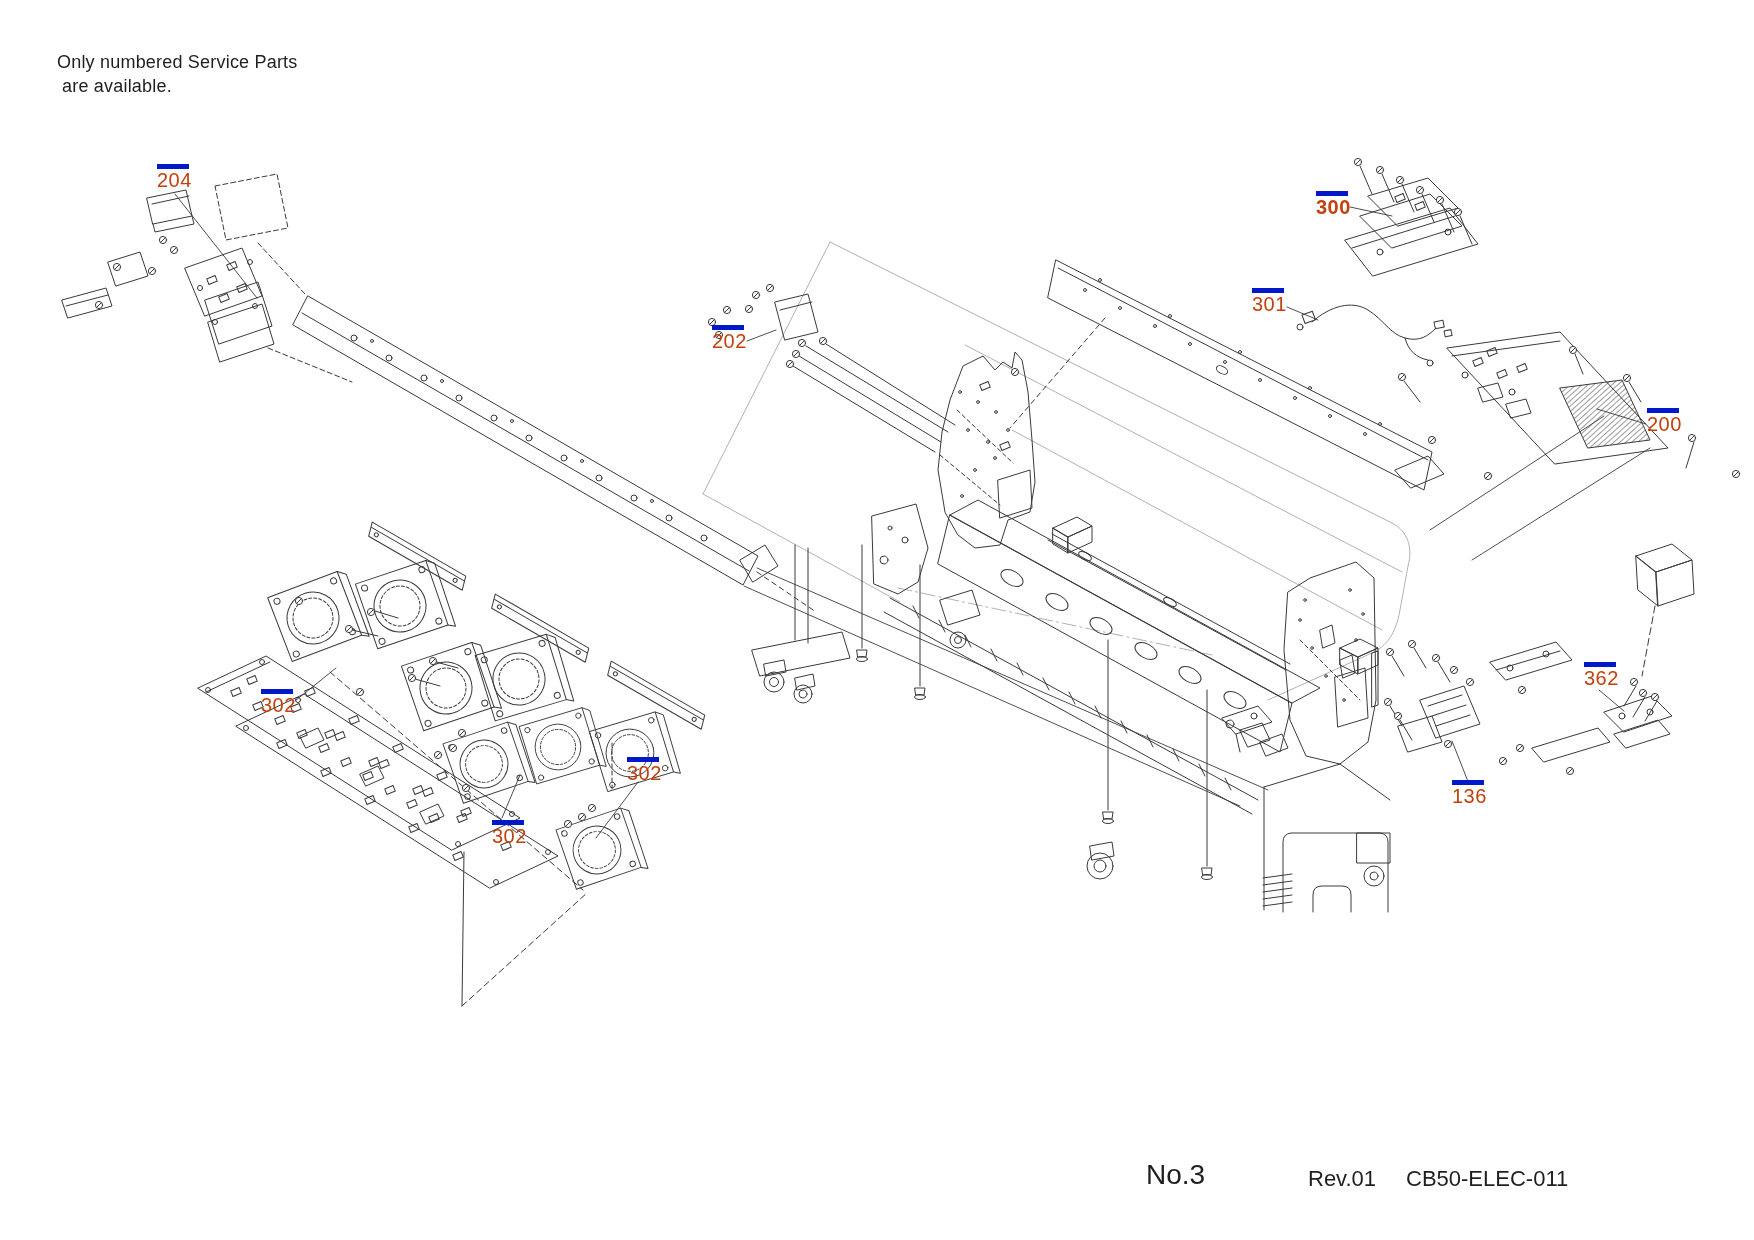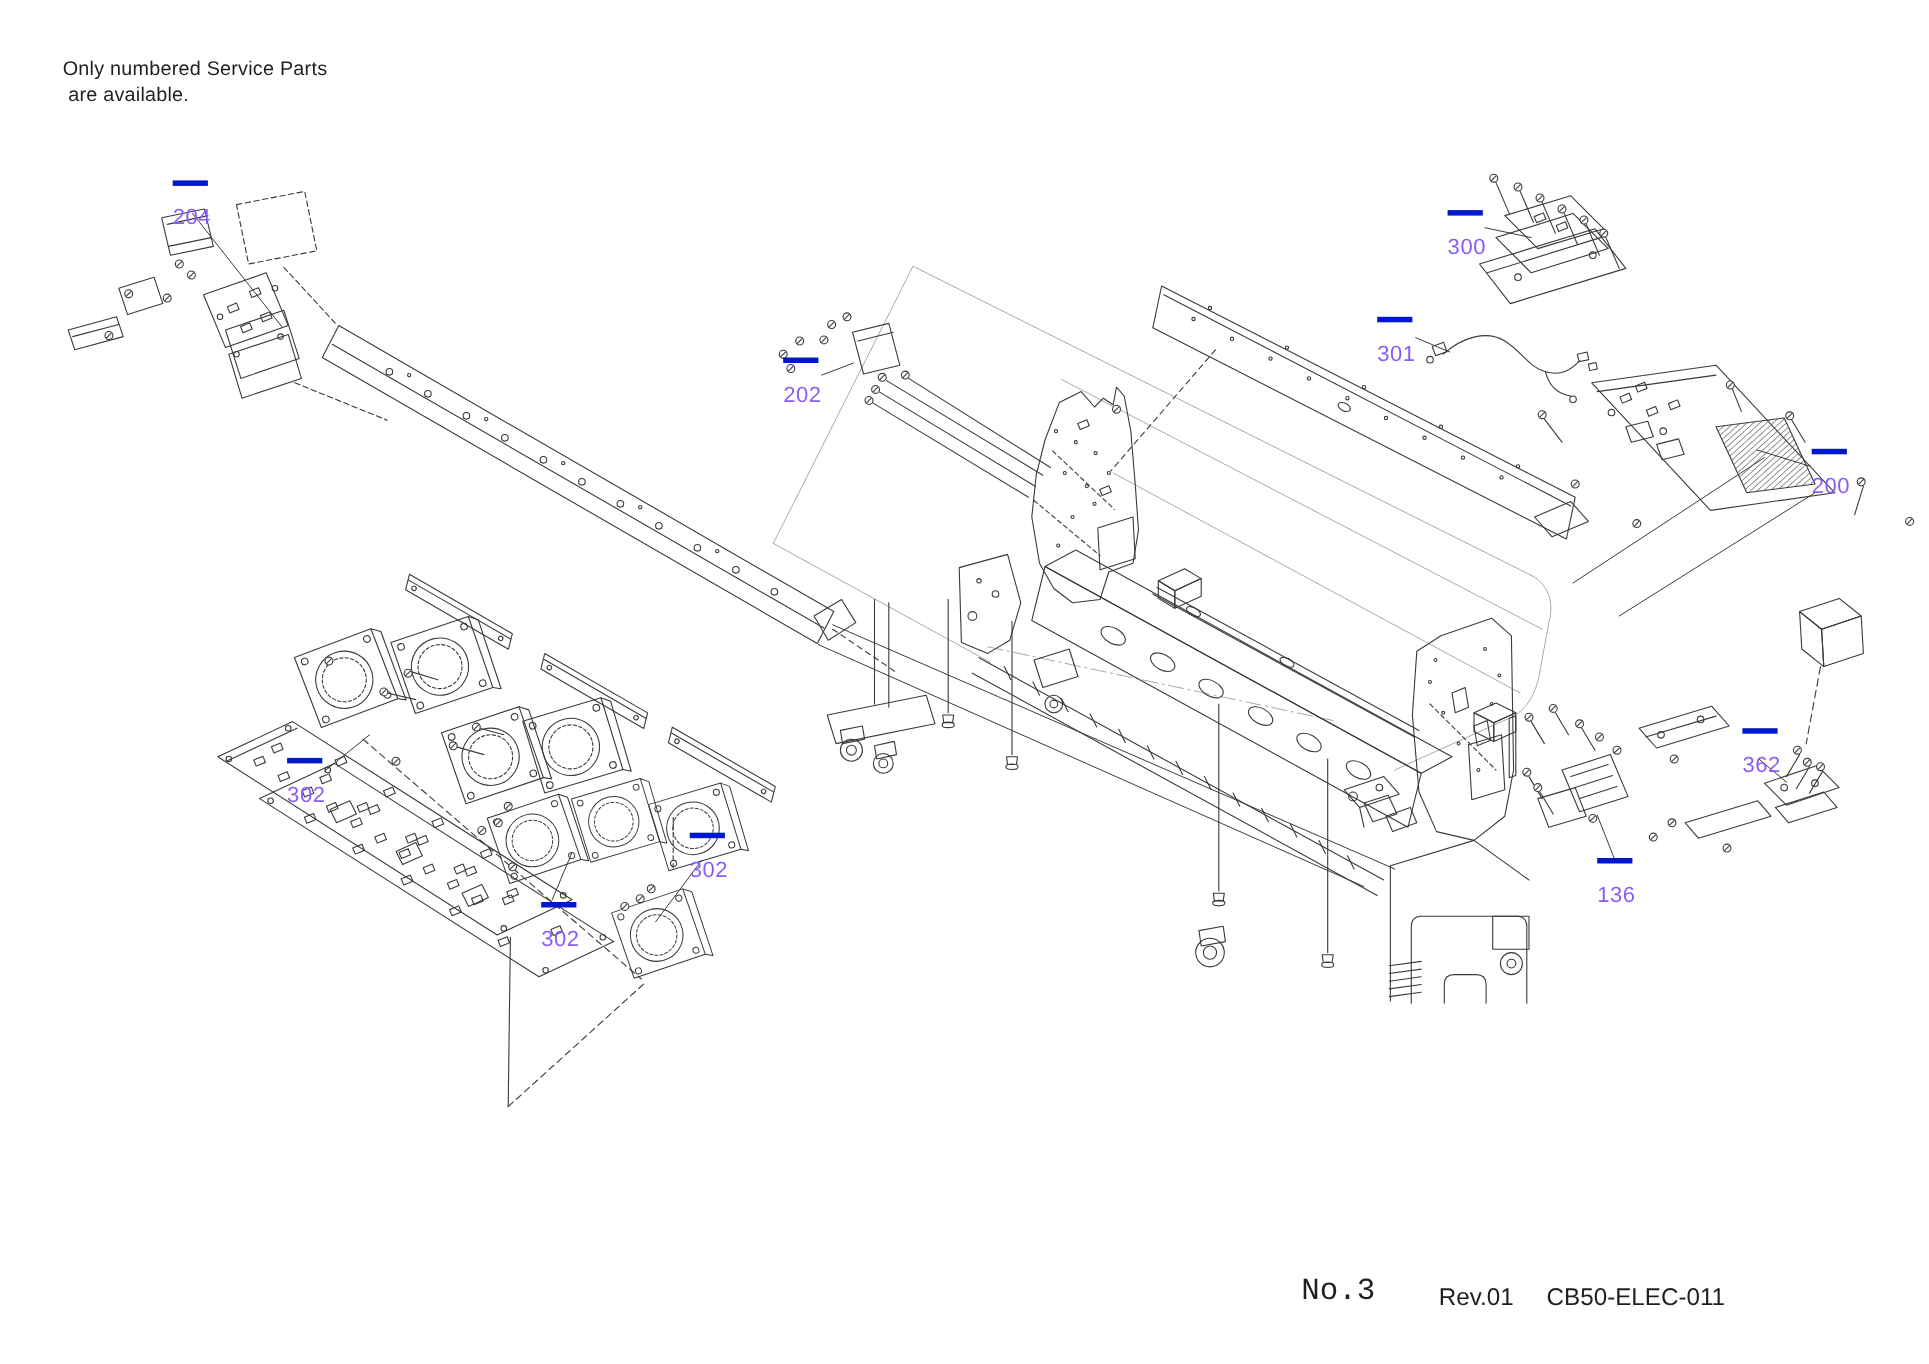--- a/index.html
+++ b/index.html
@@ -5,25 +5,25 @@
   html,body{margin:0;padding:0;background:#ffffff;}
   .page{
     position:relative;width:1754px;height:1240px;background:#ffffff;overflow:hidden;
     font-family:"Liberation Sans", sans-serif;color:#1f1f1f;
   }
   .note{position:absolute;left:57px;top:50px;font-size:18px;line-height:24px;letter-spacing:.2px;}
   .note .l2{padding-left:5px;}
   svg.art{position:absolute;left:0;top:0;}
   .part-label{position:absolute;display:flex;flex-direction:column;align-items:flex-start;}
   .part-label .bar{width:32px;height:5px;background:#0018cc;}
-  .part-label .num{font-size:20px;line-height:1;margin-top:19px;letter-spacing:.5px;color:#8b5cf6;}
+  .part-label .num{font-size:20px;line-height:1;margin-top:1px;letter-spacing:.5px;color:#c2410c;}
   .footer{position:absolute;left:0;top:0;width:100%;height:100%;pointer-events:none;}
   .footer span{position:absolute;white-space:nowrap;}
   .f-model{left:514px;top:1161px;font-size:27px;}
-  .f-sheet{left:1183px;top:1159px;font-size:28px;font-family:Liberation Mono, monospace;}
+  .f-sheet{left:1146px;top:1159px;font-size:28px;}
   .f-rev{left:1308px;top:1166px;font-size:22px;}
   .f-code{left:1406px;top:1166px;font-size:22px;}
 </style>
 </head>
 <body>
 
 <div class="page">
 
   <svg class="art" width="1754" height="1240" viewBox="0 0 1754 1240" fill="none" stroke="#3a3a3a" stroke-width="1" stroke-linecap="round" stroke-linejoin="round">
     <defs>
@@ -495,21 +495,21 @@
   <div class="note">
     <div class="l1">Only numbered Service Parts</div>
     <div class="l2">are available.</div>
   </div>
 
   <div>
       <div class="part-label" style="left: 157px; top: 164px;">
         <div class="bar" style="background: rgb(0, 24, 204);"></div>
         <span class="num">204</span>
       </div>
-      <div class="part-label" style="left: 1316px; top: 191px;">
+      <div class="part-label" style="left: 1316px; top: 191px; font-weight: bold;">
         <div class="bar" style="background: rgb(0, 24, 204);"></div>
         <span class="num">300</span>
       </div>
       <div class="part-label" style="left: 1252px; top: 288px;">
         <div class="bar" style="background: rgb(0, 24, 204);"></div>
         <span class="num">301</span>
       </div>
       <div class="part-label" style="left: 712px; top: 325px;">
         <div class="bar" style="background: rgb(0, 24, 204);"></div>
         <span class="num">202</span>

